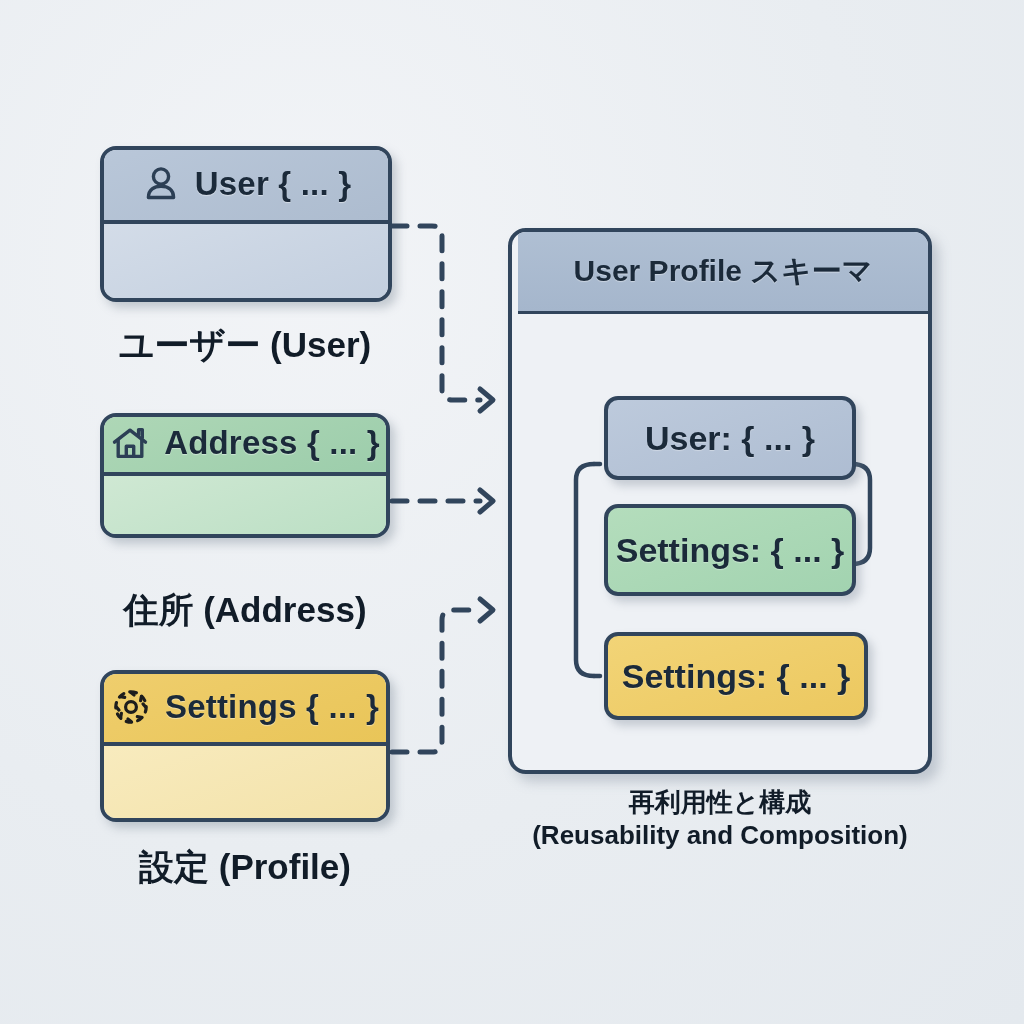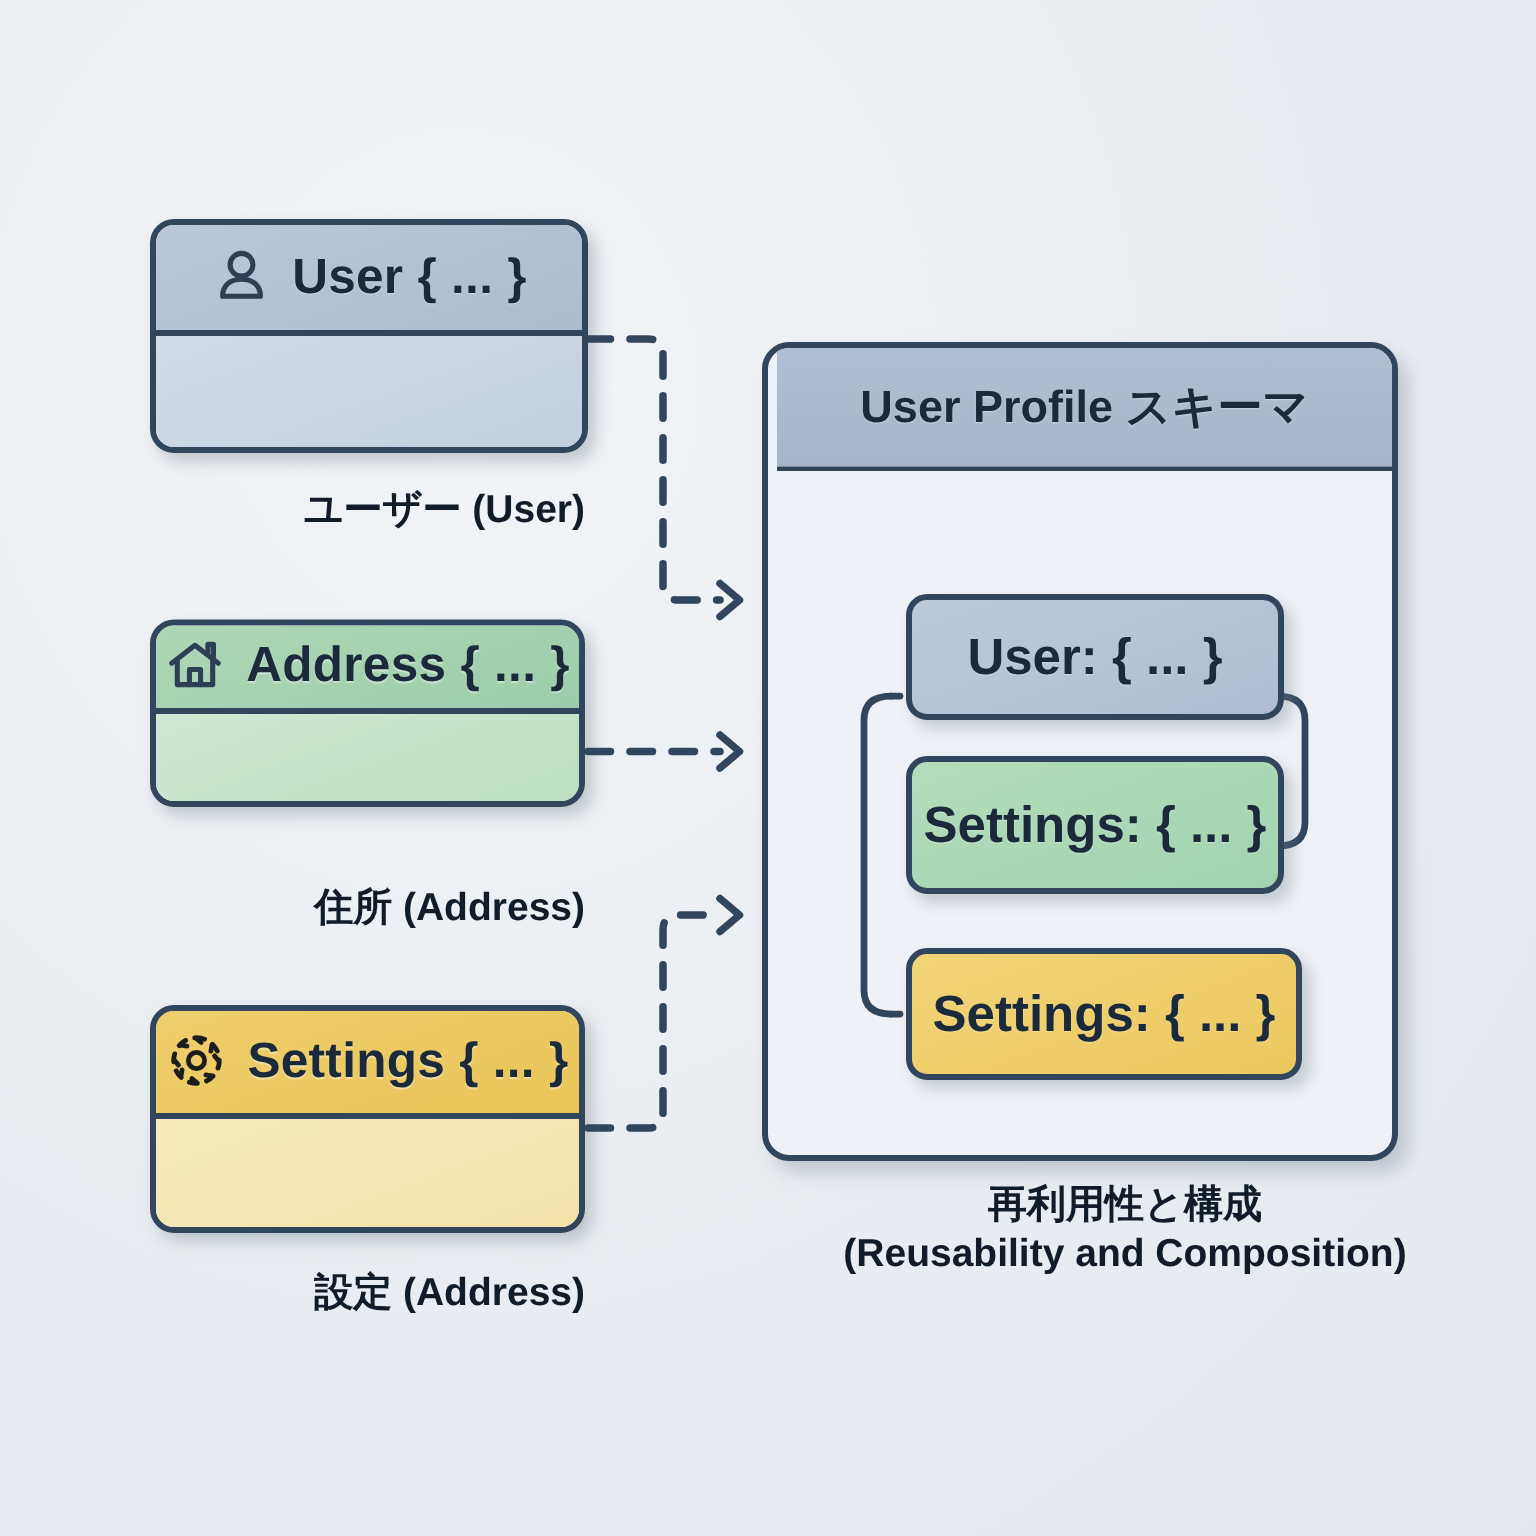--- a/index.html
+++ b/index.html
@@ -65,22 +65,22 @@
   .c-blue  .comp-body { background: linear-gradient(160deg, #d3dce8 0%, #c3cfdf 100%); }
   
   .c-green .comp-head { background: linear-gradient(160deg, #aed7b6 0%, #9ccdab 100%); }
   .c-green .comp-body { background: linear-gradient(160deg, #cfe8d3 0%, #bbdfc4 100%); }
   
   .c-yellow .comp-head { background: linear-gradient(160deg, #efce6d 0%, #e9c558 100%); }
   .c-yellow .comp-body { background: linear-gradient(160deg, #f8ebbe 0%, #f3e2a9 100%); }
 
   .caption {
     position: absolute;
-    text-align: right;
-    font-size: 26px;
+    text-align: center;
+    font-size: 35px;
     font-weight: bold;
     color: #111c28;
     white-space: nowrap;
   }
 
   
   #schema-panel {
     position: absolute;
     left: 508px;
     top: 228px;
@@ -136,21 +136,21 @@
   .overlay {
     position: absolute;
     left: 0; top: 0;
     width: 1024px;
     height: 1024px;
     pointer-events: none;
   }
 
   #schema-caption {
     position: absolute;
-    left: 524px;
+    left: 494px;
     top: 786px;
     width: 452px;
     text-align: center;
     font-size: 26px;
     font-weight: bold;
     line-height: 1.28;
     color: #111c28;
   }
   #schema-caption .ln { display: block; white-space: nowrap; }
 </style>
@@ -199,21 +199,21 @@
                    M30.3 9.7 L29.6 13.7 M9.7 30.3 L10.4 26.3
                    M30.3 30.3 L26.3 29.6 M9.7 9.7 L13.7 10.4"></path>
           <path d="M20 4.8 A15.2 15.2 0 0 1 35.2 20 A15.2 15.2 0 0 1 20 35.2
                    A15.2 15.2 0 0 1 4.8 20 A15.2 15.2 0 0 1 20 4.8 Z" stroke-dasharray="5.5 6.2"></path>
         </svg>
       </span>
       <span class="comp-title">Settings { ... }</span>
     </div>
     <div class="comp-body"></div>
   </div>
-  <div class="caption" style="left:100px; top:844px; width:290px;">設定 (Address)</div>
+  <div class="caption" style="left:100px; top:844px; width:290px;">設定 (Profile)</div>
 
   <svg class="overlay" viewBox="0 0 1024 1024">
     <defs>
       <g id="arrowhead">
         <path d="M0 0 L13 11 L0 22" fill="none" stroke="#31455c" stroke-width="5" stroke-linecap="round" stroke-linejoin="round"></path>
       </g>
     </defs>
 
     <g>
       <path d="M392 226 L432 226 Q442 226 442 236 L442 390 Q442 400 452 400 L480 400" fill="none" stroke="#31455c" stroke-width="5" stroke-dasharray="15 13" stroke-linecap="round"></path>

